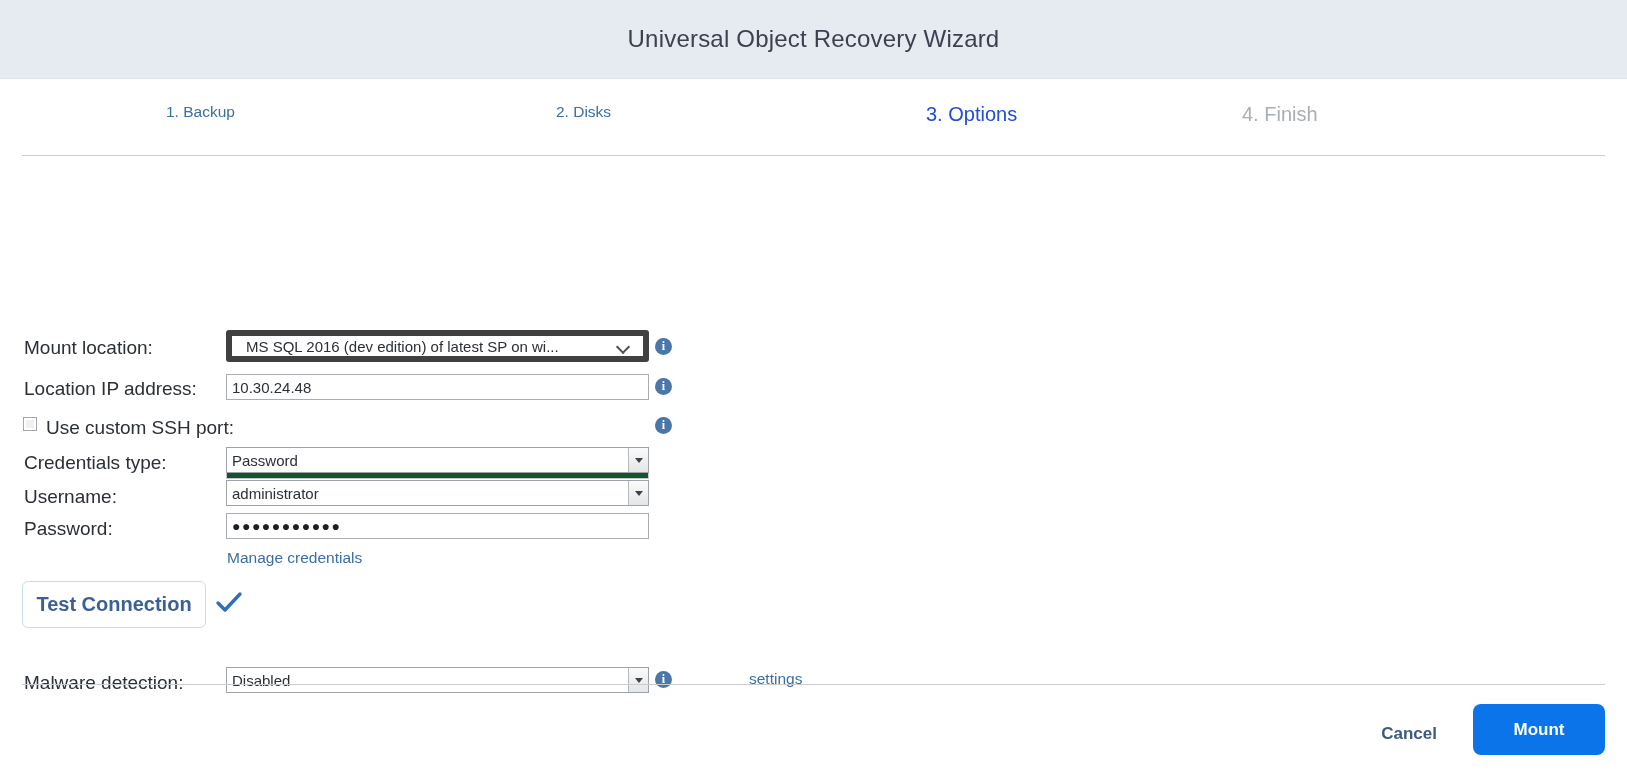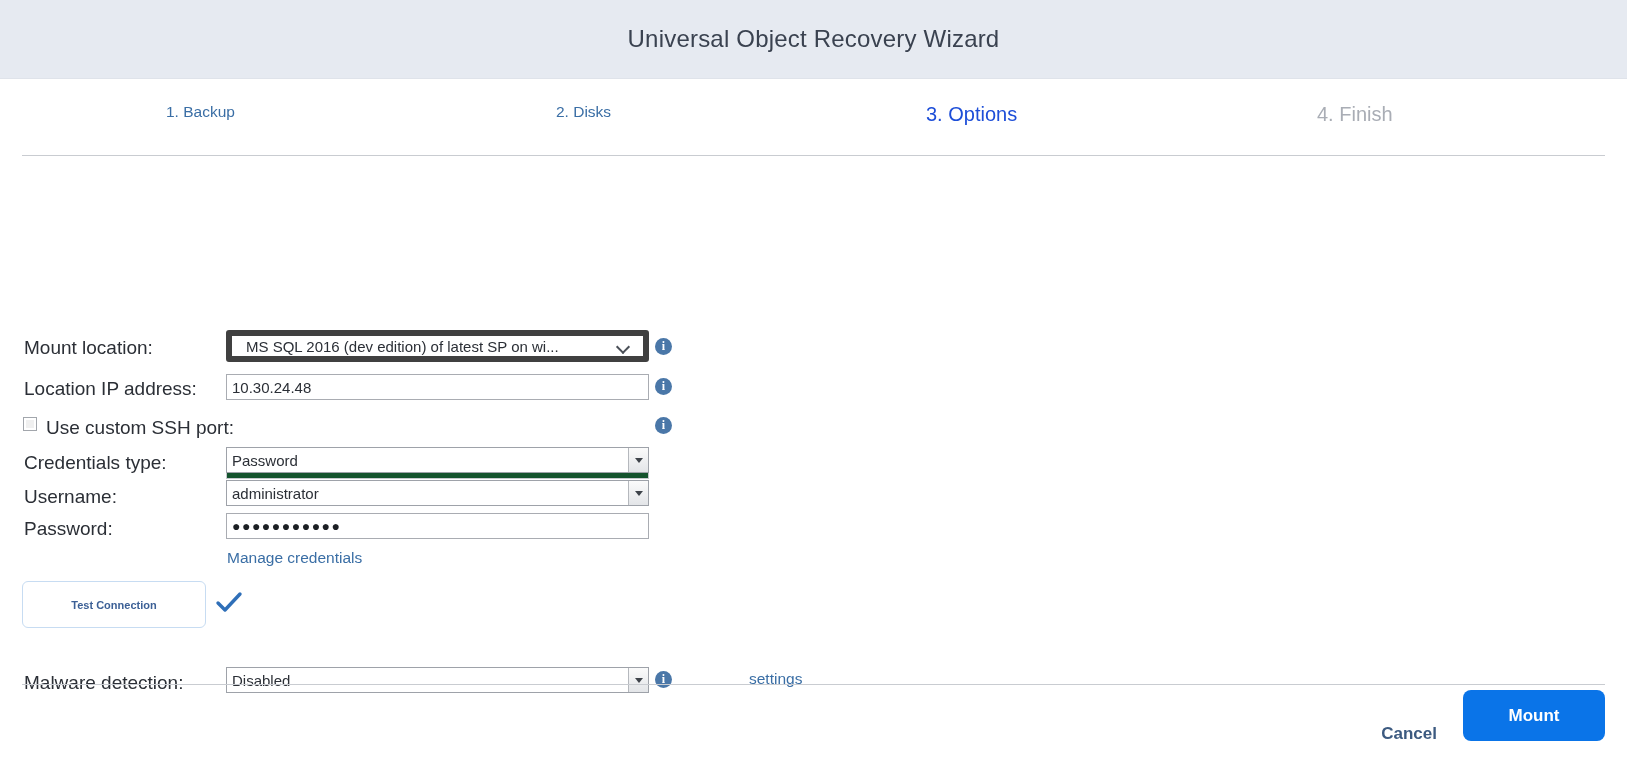--- a/index.html
+++ b/index.html
@@ -214,21 +214,21 @@
   
   .btn-outline {
     position: absolute;
     left: 22px;
     width: 182px;
     height: 45px;
     border: 1px solid #c7dcf2;
     border-radius: 6px;
     background: #ffffff;
     color: #3c6096;
-    font-size: 11px;
+    font-size: 20px;
     font-weight: bold;
     display: flex;
     align-items: center;
     justify-content: center;
     cursor: pointer;
     font-family: "Liberation Sans", sans-serif;
   }
 
   .check-mark {
     position: absolute;
@@ -259,22 +259,22 @@
     font-weight: bold;
     background: none;
     border: none;
     cursor: pointer;
     font-family: Liberation Sans, sans-serif;
     padding: 6px 8px;
   }
   .btn-primary {
     position: absolute;
     right: 22px;
-    top: 6px;
-    width: 142px;
+    top: 20px;
+    width: 132px;
     height: 51px;
     border: none;
     border-radius: 8px;
     background: #0a74e8;
     color: #ffffff;
     font-size: 17px;
     font-weight: bold;
     cursor: pointer;
     font-family: "Liberation Sans", sans-serif;
   }
@@ -283,21 +283,21 @@
 <body>
 
 <div class="wizard-header">
   <div class="wizard-title">Universal Object Recovery Wizard</div>
 </div>
 
 <div class="steps-bar">
   <div class="step link" style="left:166px">1. Backup</div>
   <div class="step link" style="left:556px">2. Disks</div>
   <div class="step active" style="left:926px">3. Options</div>
-  <div class="step disabled" style="left:1317px">4. Finish</div>
+  <div class="step disabled" style="left:1242px">4. Finish</div>
   <div class="steps-divider"></div>
 </div>
 
 <div class="form-area">
 
   <div class="lbl" style="top:182px">Mount location:</div>
   <div class="ctl dd-modern" style="top:175px">
     <span class="dd-text">MS SQL 2016 (dev edition) of latest SP on wi...</span>
     <span class="chev-thin"></span>
   </div>

